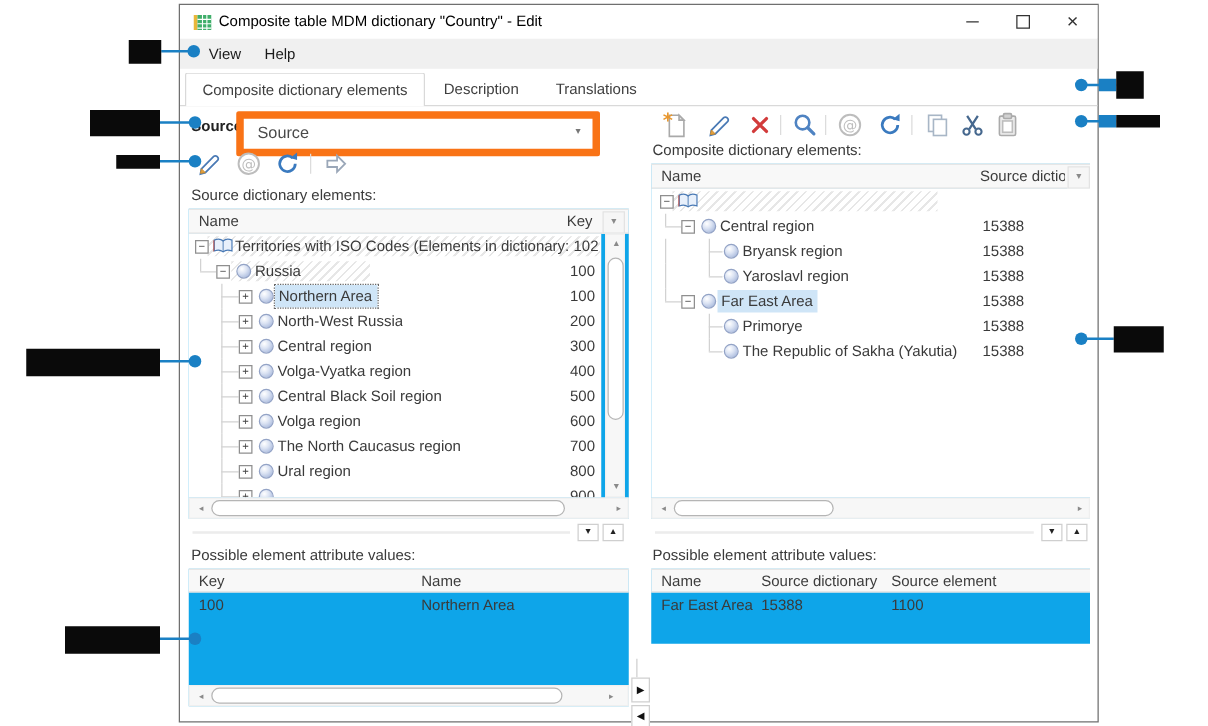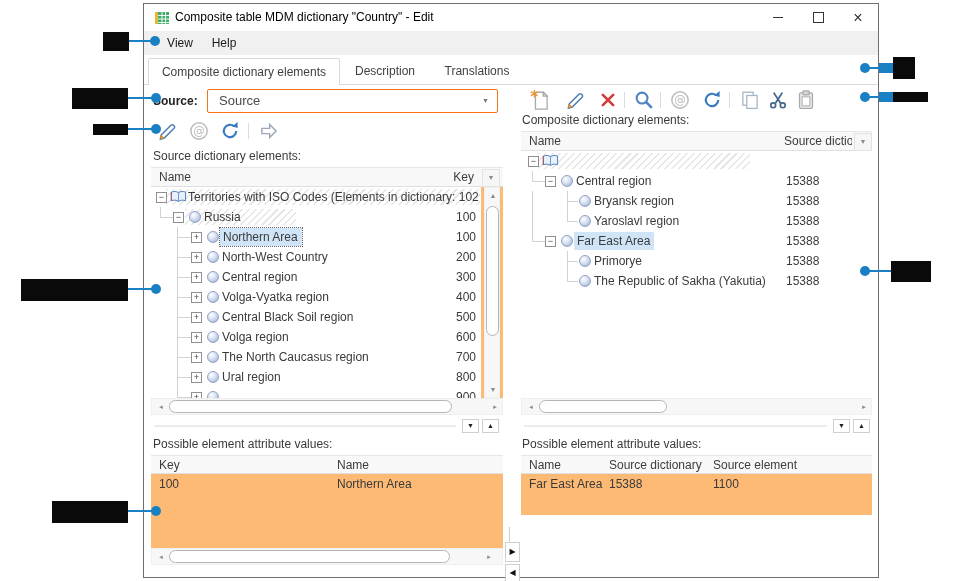--- a/index.html
+++ b/index.html
@@ -18,31 +18,31 @@
   
   .menubar{position:absolute;left:0;top:27px;width:734px;height:24px;background:#f0f0f0;}
   .menuitem{position:absolute;top:0;height:24px;line-height:24px;text-align:center;color:#1a1a1a;}
   
   .tabline{position:absolute;left:0;top:80px;width:734px;height:1px;background:#d9d9d9;}
   .tab{position:absolute;top:55px;height:25px;line-height:25px;text-align:center;color:#3f3f3f;}
   .tab.active{top:54px;height:26px;line-height:26px;background:#fff;border:1px solid #d9d9d9;border-bottom:none;
               border-radius:2px 2px 0 0;z-index:2;box-sizing:content-box;}
   
   .srclabel{position:absolute;left:9px;top:85px;height:24px;line-height:24px;font-weight:bold;color:#222;}
-  .combo{position:absolute;left:63px;top:85px;width:291px;height:24px;border:1px solid #f97316;border-radius:2px;
+  .combo{position:absolute;left:45px;top:85px;width:291px;height:36px;border:6px solid #f97316;border-radius:2px;
          box-sizing:border-box;background:#fff;}
   .combo .val{position:absolute;left:11px;top:0;line-height:22px;font-size:13px;color:#4a4a4a;}
   .combo .arr{position:absolute;right:8px;top:0;line-height:22px;font-size:7px;color:#777;}
   
   .tbicon{position:absolute;width:22px;height:22px;top:3px;}
   .tbsep{position:absolute;top:6px;width:1px;height:16px;background:#dcdcdc;}
   
   .seclabel{position:absolute;color:#3a3a3a;}
   
-  .grid{position:absolute;background:#fdba74;}
+  .grid{position:absolute;background:#0ea5e9;}
   .ghead{position:absolute;left:0;top:0;background:#f8f8f8;border-top:1px solid #e6e6e6;border-bottom:1px solid #e0e0e0;box-sizing:border-box;}
   .ghead .h{position:absolute;top:0;line-height:18px;color:#3c3c3c;white-space:nowrap;overflow:hidden;}
   .colbtn{position:absolute;width:18px;height:18px;background:#f6f6f6;border:1px solid #e3e3e3;box-sizing:border-box;
           text-align:center;line-height:16px;font-size:7px;color:#8a8a8a;}
   .viewport{position:absolute;overflow:hidden;background:#fff;}
   .trow{position:absolute;left:0;height:20px;line-height:20px;white-space:nowrap;}
   .hatch{position:absolute;top:2px;height:16px;
          background-image:repeating-linear-gradient(135deg,rgba(120,120,120,0.18) 0 1.5px,rgba(0,0,0,0) 1.5px 5px);}
   .exp{position:absolute;top:5px;width:9px;height:9px;border:1px solid #8f8f8f;background:#fff;box-sizing:content-box;
        text-align:center;line-height:9px;font-size:9px;color:#444;}
@@ -176,21 +176,21 @@
           <span class="sphere" style="left:56px"></span>
           <span class="tlabel sel" style="left:69px">Northern Area</span>
           <span class="keyv" style="left:263px;width:62px">100</span>
         </div>
 
         <div class="trow" style="top:60px;width:330px">
           <span class="conn-v" style="left:26px;top:0;height:20px"></span>
           <span class="conn-h" style="left:26px;top:10px;width:14px"></span>
           <span class="exp" style="left:40px">+</span>
           <span class="sphere" style="left:56px"></span>
-          <span class="tlabel" style="left:71px">North-West Country</span>
+          <span class="tlabel" style="left:71px">North-West Russia</span>
           <span class="keyv" style="left:263px;width:62px">200</span>
         </div>
 
         <div class="trow" style="top:80px;width:330px">
           <span class="conn-v" style="left:26px;top:0;height:20px"></span>
           <span class="conn-h" style="left:26px;top:10px;width:14px"></span>
           <span class="exp" style="left:40px">+</span>
           <span class="sphere" style="left:56px"></span>
           <span class="tlabel" style="left:71px">Central region</span>
           <span class="keyv" style="left:263px;width:62px">300</span>

